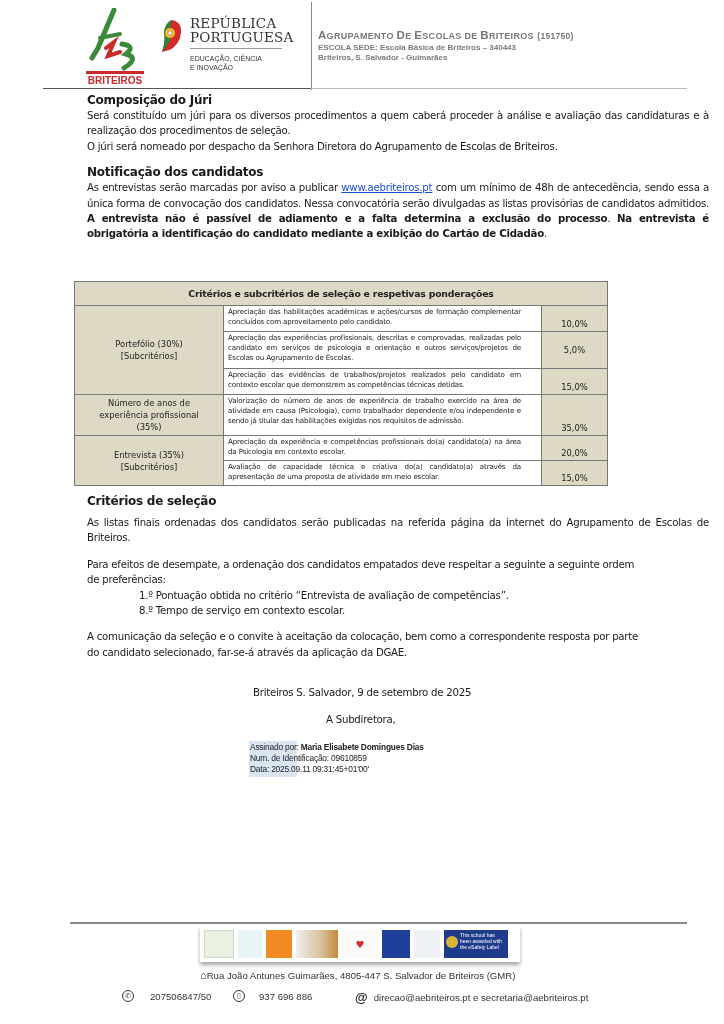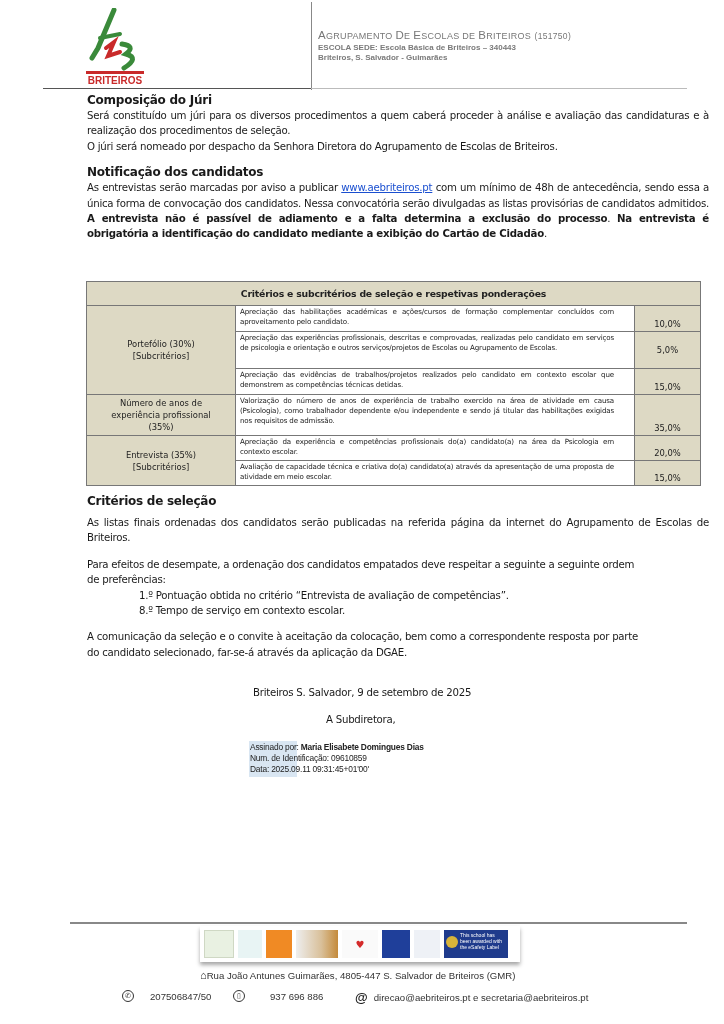--- a/index.html
+++ b/index.html
@@ -9,36 +9,36 @@
   
   .header { position: absolute; left: 0; top: 0; width: 724px; height: 92px; }
   .logo-aeb { position: absolute; left: 84px; top: 8px; width: 62px; height: 78px; }
   .logo-rp { position: absolute; left: 158px; top: 16px; width: 125px; height: 62px; }
   .rp-flag { position: absolute; left: 0; top: 2px; width: 26px; height: 36px; }
   .rp-title { position: absolute; left: 32px; top: 0; font-family: "DejaVu Serif", serif; font-size: 13.5px; line-height: 14px; color: #333; letter-spacing: 0.2px; }
   .rp-rule { position: absolute; left: 32px; top: 32px; width: 92px; height: 1px; background: #999; }
   .rp-sub { position: absolute; left: 32px; top: 38px; font-family: "Liberation Sans", sans-serif; font-size: 7px; line-height: 9px; color: #333; }
   .header-vline { position: absolute; left: 311px; top: 2px; width: 1px; height: 88px; background: #888; }
   .org-block { position: absolute; left: 318px; top: 29px; font-family: "Liberation Sans", sans-serif; color: #777; }
-  .org-name { font-size: 11.5px; font-weight: normal; letter-spacing: 0.3px; line-height: 13px; }
+  .org-name { font-size: 11.5px; font-weight: bold; letter-spacing: 0.3px; line-height: 13px; }
   .org-name .sc { font-size: 9px; }
   .org-code { font-size: 8.5px; }
   .org-line { font-size: 8px; font-weight: bold; line-height: 10px; color: #7a7a7a; }
   .header-rule { position: absolute; left: 43px; top: 88px; width: 268px; height: 1px; background: #555; }
   .header-rule2 { position: absolute; left: 311px; top: 88px; width: 376px; height: 1px; background: #bbb; }
 
   
   .content { position: absolute; left: 87px; top: 93px; width: 622px; font-family: "DejaVu Sans", sans-serif; font-size: 10.2px; line-height: 15.4px; color: #1a1a1a; letter-spacing: -0.25px; }
   .section-title { font-weight: bold; font-size: 12px; line-height: 15px; }
   .justify { text-align: justify; }
   .link { color: #1a4fd0; text-decoration: underline; }
   .b { font-weight: bold; }
 
   
-  .crit-table { position: absolute; left: 86px; top: 281px; width: 615px; border-collapse: collapse; font-family: "DejaVu Sans", sans-serif; color: #222; }
+  .crit-table { position: absolute; left: 74px; top: 281px; width: 534px; border-collapse: collapse; font-family: "DejaVu Sans", sans-serif; color: #222; }
   .crit-table td, .crit-table th { border: 1px solid #777; }
   .crit-table th { background: #ddd9c4; font-weight: bold; font-size: 9.3px; height: 24px; text-align: center; letter-spacing: -0.2px; }
   .crit-table .cat { background: #ddd9c4; width: 149px; text-align: center; font-size: 8.4px; line-height: 12px; vertical-align: middle; padding: 0 4px; }
   .crit-table .desc { background: #fff; font-size: 7.1px; line-height: 9.8px; text-align: justify; padding: 1px 20px 1px 4px; vertical-align: top; letter-spacing: -0.15px; }
   .crit-table .pct { background: #ddd9c4; width: 66px; text-align: center; font-size: 8.4px; vertical-align: bottom; padding-bottom: 2px; }
   .crit-table .pct.mid { vertical-align: middle; padding: 0; }
 
   
   .date-line { position: absolute; left: 253px; top: 687px; font-size: 10.2px; letter-spacing: -0.25px; }
   .subdir { position: absolute; left: 326px; top: 714px; font-size: 10.2px; letter-spacing: -0.25px; }
@@ -70,20 +70,37 @@
 <div class="header">
   <svg class="logo-aeb" viewBox="0 0 62 78">
     <path d="M30 2 L14 40 L8 50" stroke="#3a8a3a" stroke-width="5" fill="none" stroke-linecap="round"></path>
     <path d="M16 30 L36 26" stroke="#3a8a3a" stroke-width="4" fill="none" stroke-linecap="round"></path>
     <path d="M22 40 L30 34 L24 48 L36 44" stroke="#c92a2a" stroke-width="4" fill="none" stroke-linecap="round"></path>
     <path d="M38 36 Q52 38 42 46 Q56 50 40 60" stroke="#3a8a3a" stroke-width="5" fill="none" stroke-linecap="round"></path>
     <rect x="2" y="63" width="58" height="3" fill="#c92a2a"></rect>
     <text x="31" y="76" font-family="Liberation Sans, sans-serif" font-weight="bold" font-size="10" fill="#c92a2a" text-anchor="middle">BRITEIROS</text>
   </svg>
 
+  <div class="logo-rp">
+    <svg class="rp-flag" viewBox="0 0 26 36">
+      <path d="M14 2 Q26 4 22 20 Q18 32 4 34 Q8 22 6 14 Q8 4 14 2 Z" fill="#d42a2a"></path>
+      <path d="M6 14 Q8 4 14 2 Q10 12 12 22 Q8 30 4 34 Q8 22 6 14 Z" fill="#1f8a3a"></path>
+      <circle cx="12" cy="15" r="5" fill="#f4d03f" stroke="#b8860b" stroke-width="0.8"></circle>
+      <rect x="10" y="13" width="4" height="4" fill="#fff" stroke="#c92a2a" stroke-width="0.6"></rect>
+    </svg>
+    <div class="rp-title">
+      <div>REPÚBLICA</div>
+      <div>PORTUGUESA</div>
+    </div>
+    <div class="rp-rule"></div>
+    <div class="rp-sub">
+      <div>EDUCAÇÃO, CIÊNCIA</div>
+      <div>E INOVAÇÃO</div>
+    </div>
+  </div>
 
   <div class="header-vline"></div>
 
   <div class="org-block">
     <div class="org-name"><span>A</span><span class="sc">GRUPAMENTO </span><span>D</span><span class="sc">E </span><span>E</span><span class="sc">SCOLAS DE </span><span>B</span><span class="sc">RITEIROS</span> <span class="org-code">(151750)</span></div>
     <div class="org-line">ESCOLA SEDE: Escola Básica de Briteiros – 340443</div>
     <div class="org-line">Briteiros, S. Salvador - Guimarães</div>
   </div>
 
   <div class="header-rule"></div>
@@ -179,18 +196,18 @@
 </div>
 
 <div class="addr"><span style="font-size:11px">⌂</span><span>Rua João Antunes Guimarães, 4805-447 S. Salvador de Briteiros (GMR)</span></div>
 
 <div class="contact-row" style="left:122px">
   <span class="ico">✆</span>
   <span style="margin-left:10px">207506847/50</span>
 </div>
 <div class="contact-row" style="left:233px">
   <span class="ico">▯</span>
-  <span style="margin-left:19px">937 696 886</span>
+  <span style="margin-left:8px">937 696 886</span>
 </div>
 <div class="contact-row" style="left:355px">
   <span class="ico-at">@</span>
   <span>direcao@aebriteiros.pt  e secretaria@aebriteiros.pt</span>
 </div>
 
 </body></html>

